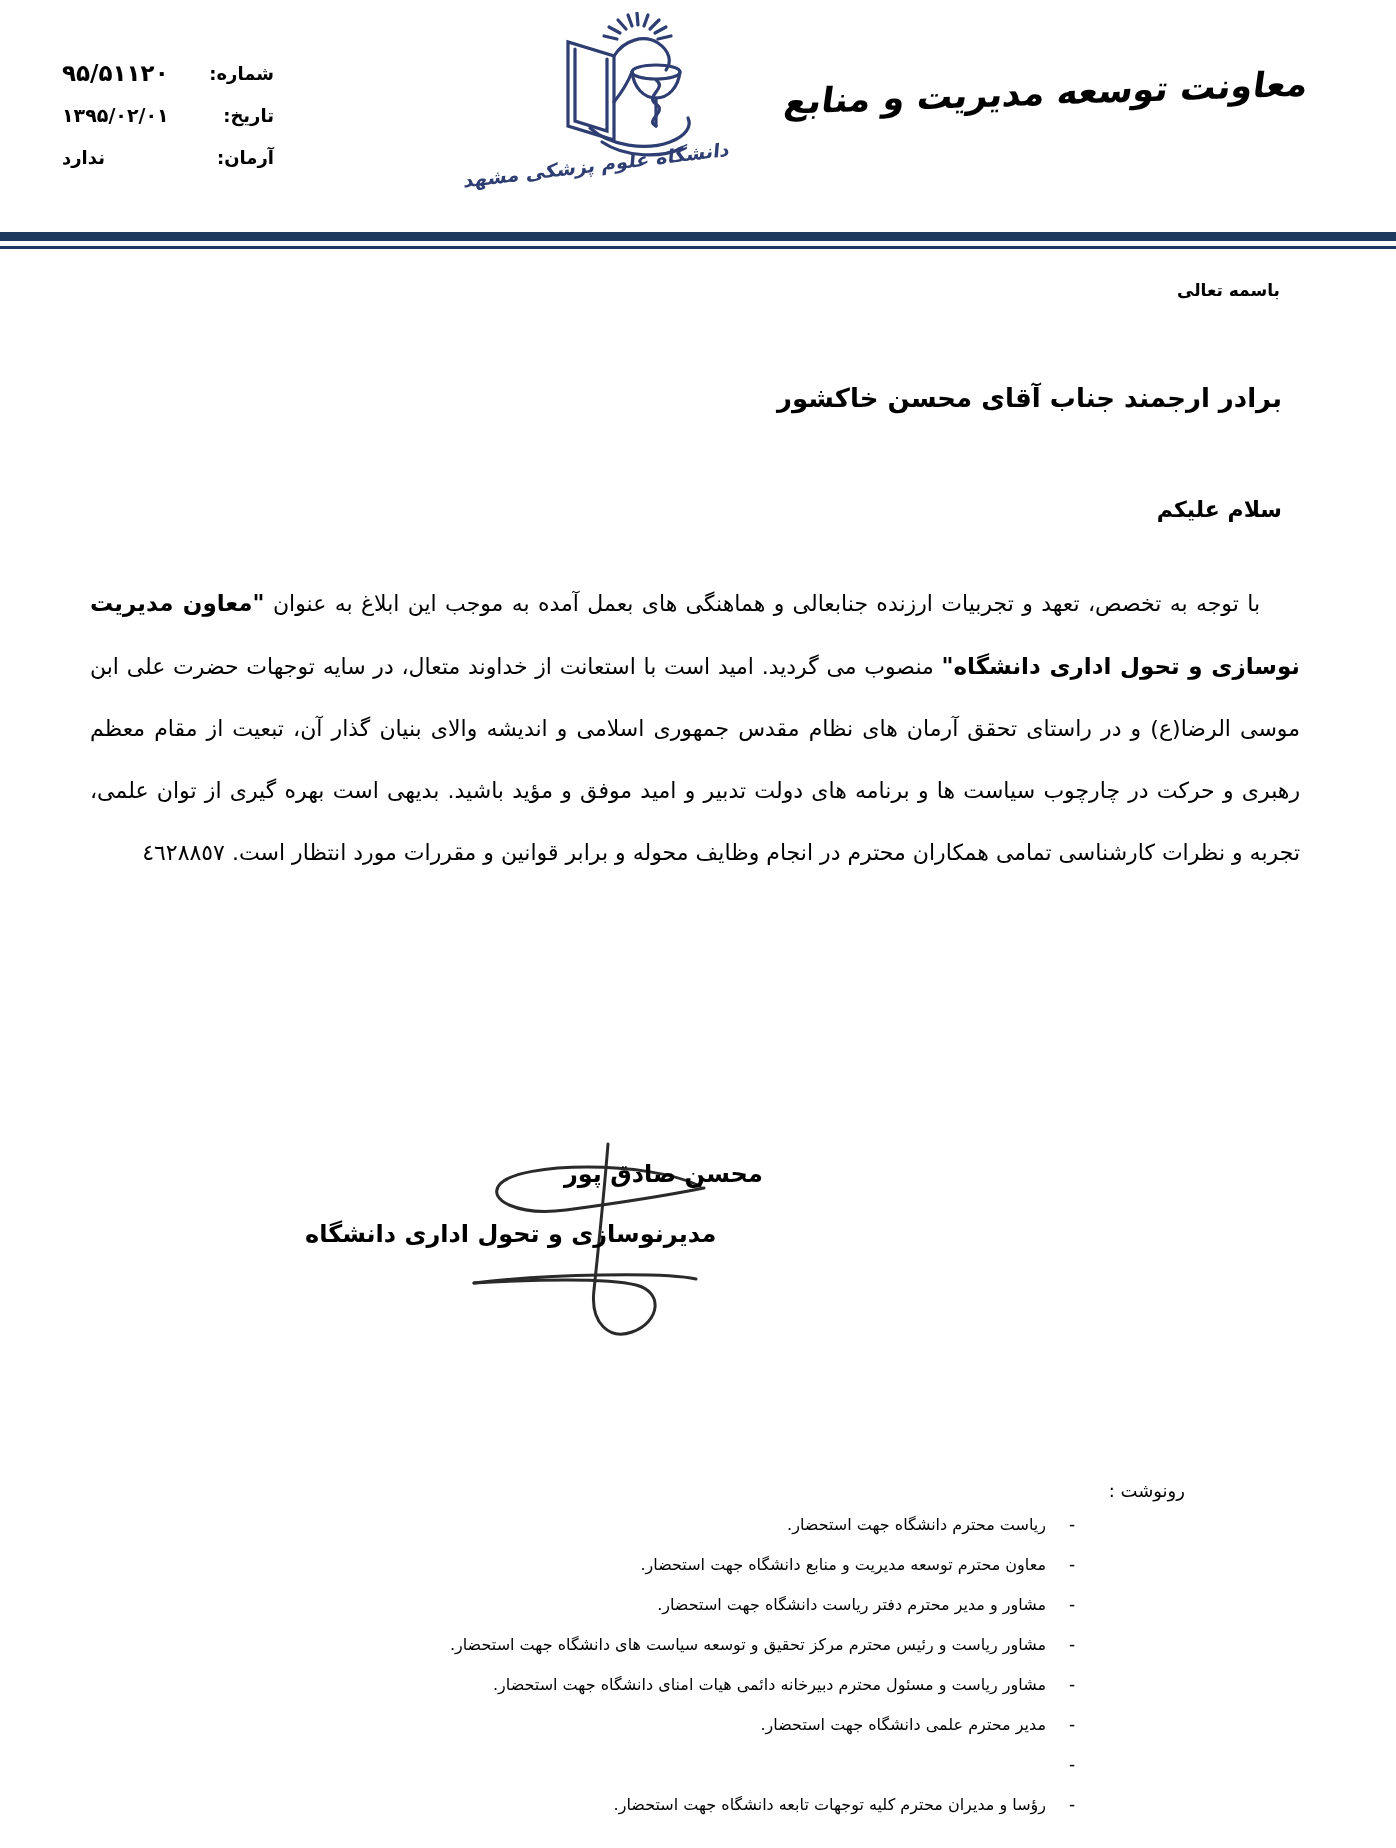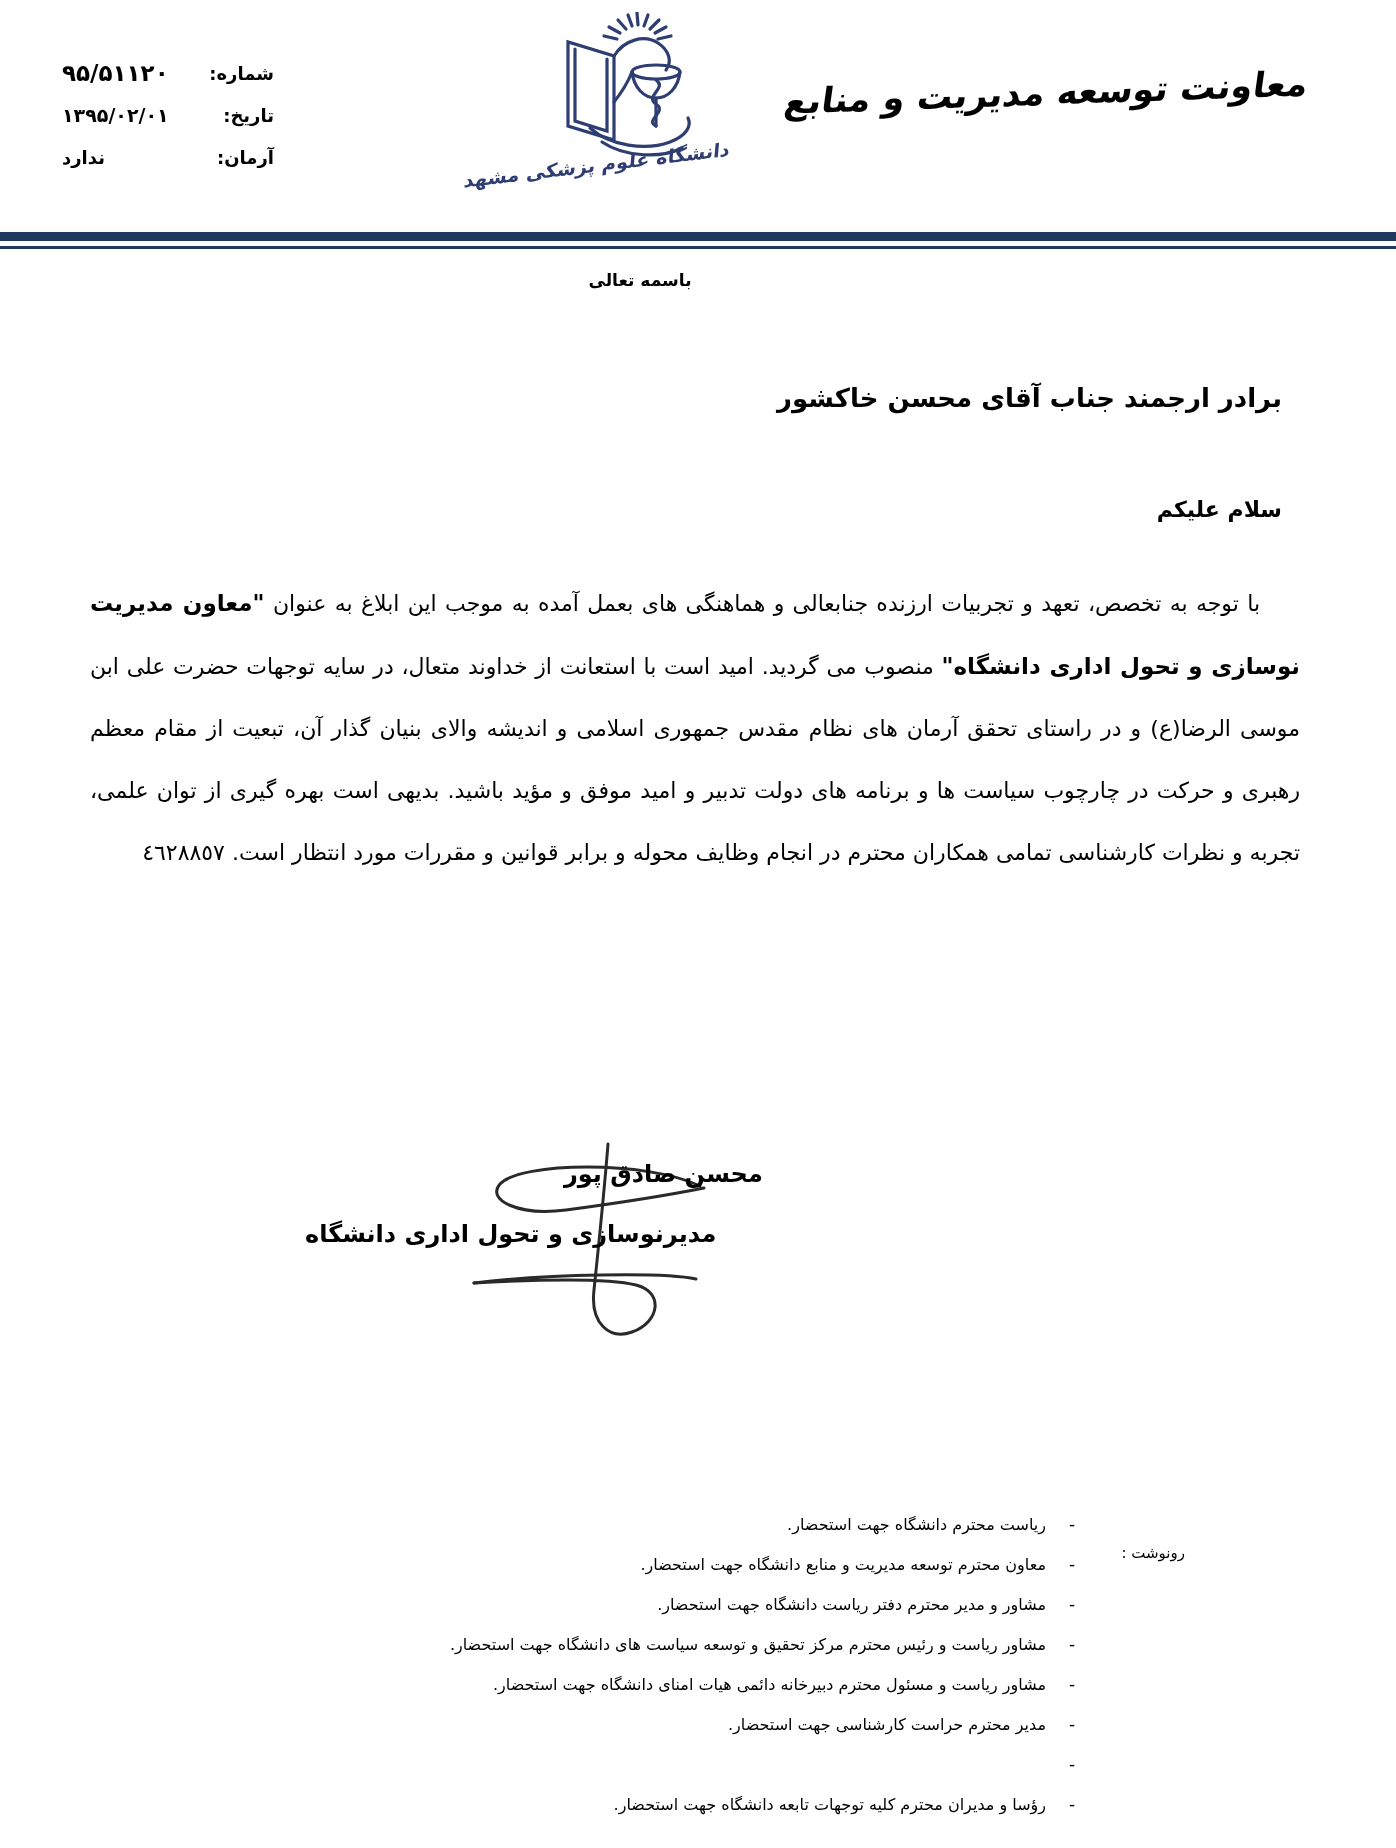--- a/index.html
+++ b/index.html
@@ -36,22 +36,22 @@
     transform:skewX(-12deg) rotate(-7deg); white-space:nowrap;
   }
 
   
   .rule { position:absolute; left:0; width:1396px; background:#1e3a5f; }
   .rule-thick { top:232px; height:9px; }
   .rule-thin  { top:246px; height:3px; }
 
   
   .bismillah {
-    position:absolute; left:0; top:270px; width:1280px;
-    text-align:center; font-size:17px; font-weight:bold;
+    position:absolute; left:0; top:280px; width:1280px;
+    font-size:17px; font-weight:bold;
   }
   .addressee {
     position:absolute; right:114px; top:383px;
     font-size:26px; font-weight:bold;
   }
   .salutation {
     position:absolute; right:114px; top:497px;
     font-size:22px; font-weight:bold;
   }
   .letter-body {
@@ -62,22 +62,22 @@
   }
   .letter-body b { font-weight:bold; font-size:23px; }
 
   
   .sig-name  { position:absolute; left:528px; top:1160px; font-size:24px; font-weight:bold; white-space:nowrap;margin-left:36px; }
   .sig-title { position:absolute; left:305px; top:1220px; font-size:24px; font-weight:bold; white-space:nowrap; }
   .sig-scribble { position:absolute; left:378px; top:1132px; pointer-events:none; }
 
   
   .cc-heading {
-    position:absolute; right:211px; top:1544px;
-    font-size:15px; font-weight:500;
+    position:absolute; right:211px; top:1480px;
+    font-size:18px; font-weight:500;
   }
   .cc-list { position:absolute; right:316px; top:1504px; }
   .cc-row { display:flex; direction:rtl; align-items:center; height:40px; }
   .cc-dash { width:16px; text-align:center; margin-left:18px; font-size:17px; }
   .cc-text { font-size:16px; white-space:nowrap; }
 </style>
 </head>
 <body>
 
 <div class="page">
@@ -178,21 +178,21 @@
         <span class="cc-text">مشاور ریاست و رئیس محترم مرکز تحقیق و توسعه سیاست های دانشگاه جهت استحضار.</span>
       </div>
 
       <div class="cc-row">
         <span class="cc-dash">-</span>
         <span class="cc-text">مشاور ریاست و مسئول محترم دبیرخانه دائمی هیات امنای دانشگاه جهت استحضار.</span>
       </div>
 
       <div class="cc-row">
         <span class="cc-dash">-</span>
-        <span class="cc-text">مدیر محترم حراست کارشناسی جهت استحضار.</span>
+        <span class="cc-text">مدیر محترم علمی دانشگاه جهت استحضار.</span>
       </div>
 
       <div class="cc-row">
         <span class="cc-dash">-</span>
       </div>
 
       <div class="cc-row">
         <span class="cc-dash">-</span>
         <span class="cc-text">رؤسا و مدیران محترم کلیه توجهات تابعه دانشگاه جهت استحضار.</span>
       </div>

